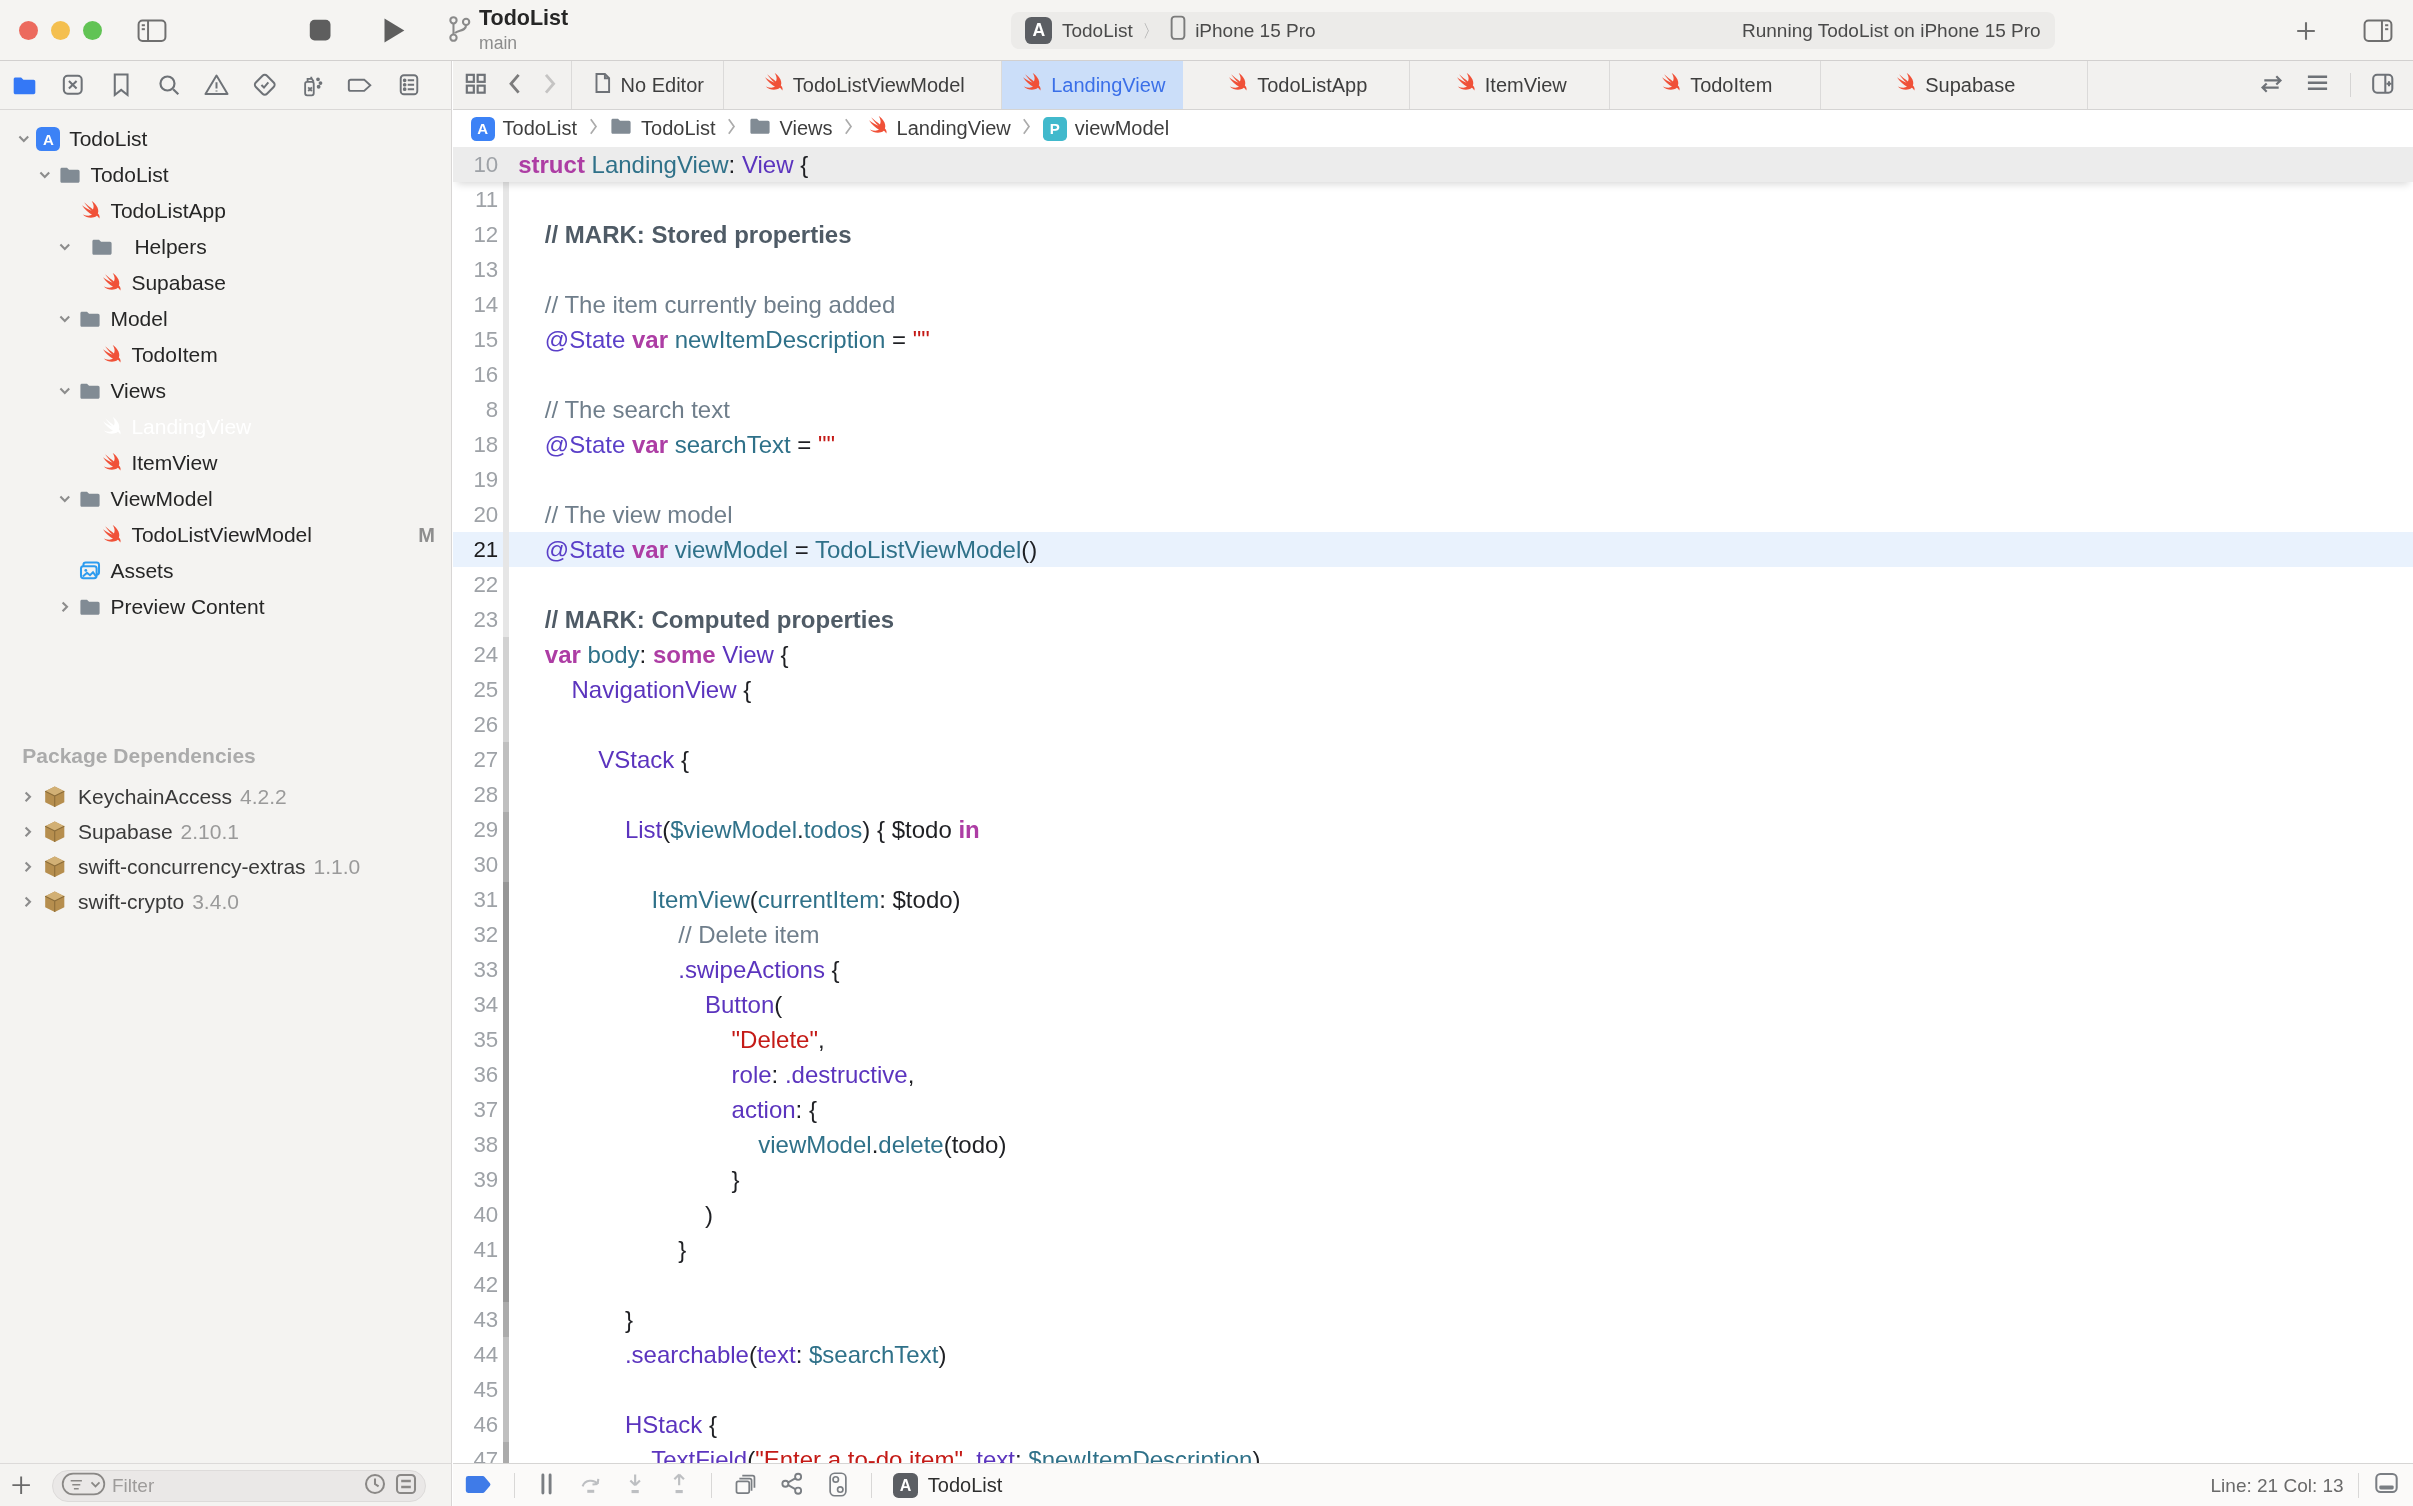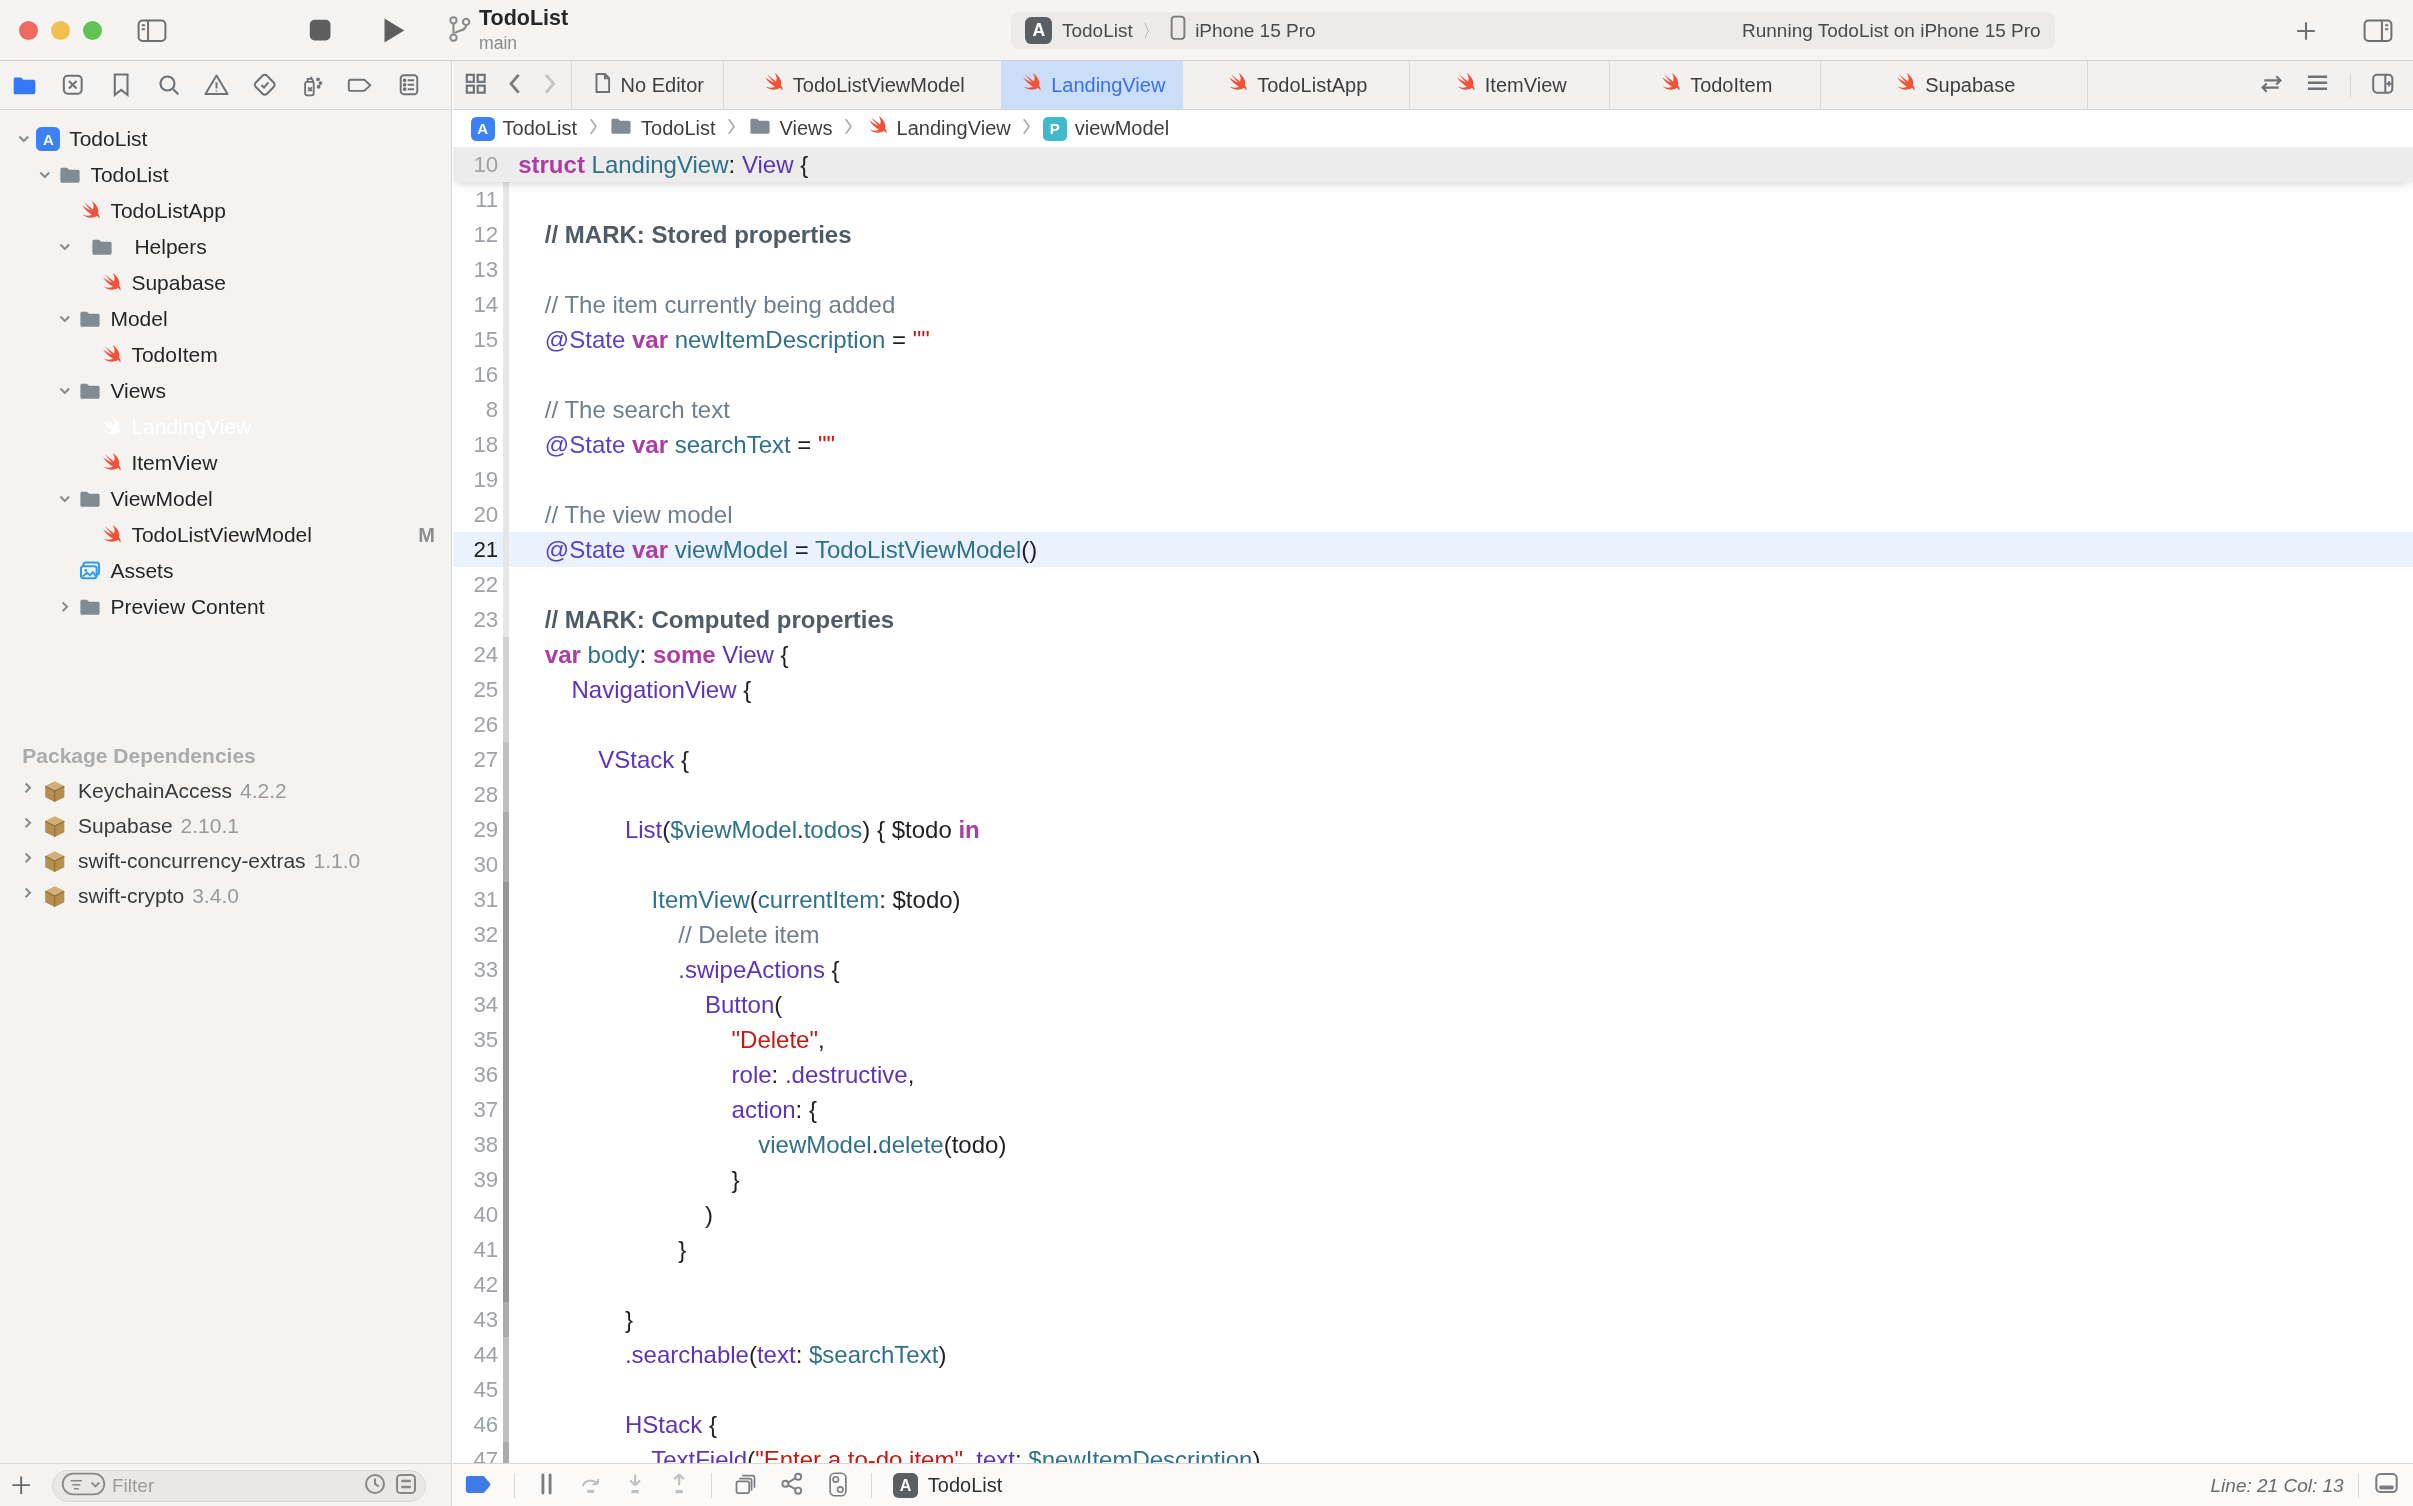--- a/index.html
+++ b/index.html
@@ -43,21 +43,21 @@
   .tree { position:absolute; left:0; top:11.2px; right:0; }
   .trow { height:36px; display:flex; align-items:center; font-size:21px; color:#262626; position:relative; }
   .trow .chev { width:21px; display:flex; justify-content:center; flex:0 0 auto; }
   .trow .ticon { width:29px; display:flex; justify-content:center; flex:0 0 auto; margin-right:6.4px; }
   .trow.selected { color:#FFFFFF; }
   .selbg { position:absolute; left:6.4px; right:6.4px; top:0.8px; bottom:0.8px; background:#3A72E4; border-radius:8px; z-index:0; }
   .trow > * { position:relative; z-index:1; }
   .trow .badge { margin-left:auto; margin-right:16px; font-weight:bold; color:#8E8E8E; font-size:20px; }
   .pkg-header { position:absolute; left:22.3px; font-size:21px; font-weight:bold; color:#ABABAB; }
   .pkgs { position:absolute; left:0; right:0; }
-  .prow { height:35px; display:flex; font-size:21px; color:#3A3A3A; padding-left:16px; }
+  .prow { height:35px; display:flex; align-items:center; font-size:21px; color:#3A3A3A; padding-left:16px; }
   .prow .chev { width:24px; display:flex; justify-content:center; }
   .prow .ticon { width:30px; display:flex; justify-content:center; margin-right:8px; }
   .prow .ver { color:#9A9A9A; margin-left:8px; }
 
   
   .filterbar { position:absolute; left:0; bottom:0; width:452px; height:44px; background:#F4F3F1; border-top:0.8px solid #DCDAD9; border-right:0.8px solid #D8D6D5; display:flex; align-items:center; }
   .ffield { margin-left:9.6px; width:374px; height:32px; background:#EAE8E7; border:0.8px solid #DDDBDA; border-radius:16px; display:flex; align-items:center; padding:0 8px; gap:6.4px; }
   .ffield input { border:none; background:none; outline:none; flex:1; font-size:19px; color:#3A3A3A; font-family:"Liberation Sans",sans-serif; }
   .ffield input::placeholder { color:#9E9C9B; }
 
@@ -76,21 +76,21 @@
   .tk-fw { color:#5B34BE; }
   .tk-st { color:#C41A16; }
   .tk-cm { color:#6F7E8B; }
   .tk-mk { color:#4F5B66; font-weight:bold; }
   .tk-pl { color:#1F2024; }
 
   
   .debugbar { position:absolute; left:453px; right:0; bottom:0; height:44px; background:#FBFAF9; border-top:0.8px solid #D6D5D4; display:flex; align-items:center; gap:21px; padding-left:11.2px; }
   .db-div { width:0.8px; height:25.5px; background:#D9D8D7; }
   .scheme-chip { display:flex; align-items:center; gap:9.6px; font-size:20px; color:#2E2E2E; }
-  .linecol { margin-left:auto; font-size:19px; color:#6A6A6A; display:flex; align-items:center; gap:14.4px; padding-right:12.8px;font-style:italic; }
+  .linecol { margin-left:auto; font-size:19px; color:#6A6A6A; display:flex; align-items:center; gap:14.4px; padding-right:12.8px; }
 </style>
 </head>
 <body>
 
 <div class="window">
 
   <header class="toolbar">
     <div class="traffic">
       <span class="tl-red"></span>
       <span class="tl-yellow"></span>

